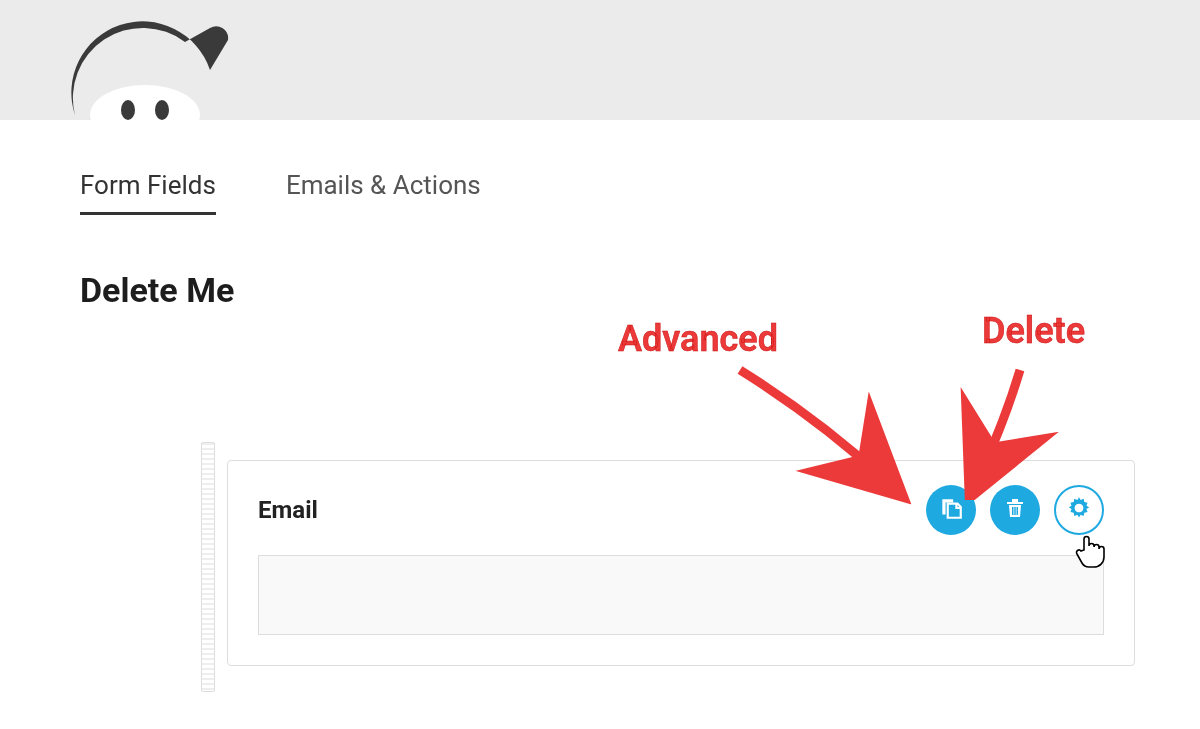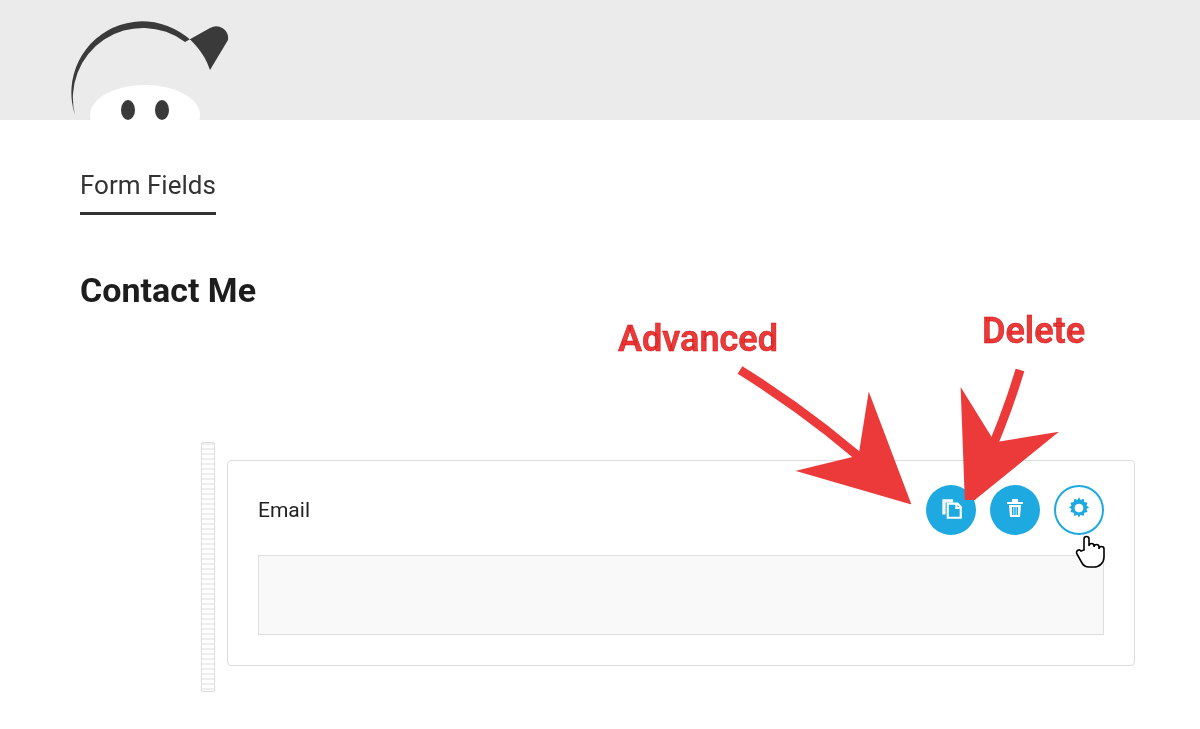--- a/index.html
+++ b/index.html
@@ -68,22 +68,22 @@
       padding: 24px 30px 30px 30px;
       background: #fff;
     }
     .field-header {
       display: flex;
       align-items: center;
       justify-content: space-between;
       margin-bottom: 20px;
     }
     .field-label {
-      font-size: 21px;
-      font-weight: 400;
+      font-size: 24px;
+      font-weight: 700;
       color: #222;
     }
     .field-actions {
       display: flex;
       gap: 14px;
       align-items: center;
     }
     .icon-btn {
       width: 50px;
       height: 50px;
@@ -137,23 +137,24 @@
       <path d="M 15 115 A 70 70 0 0 1 150 70 L 168 40 A 12 12 0 0 0 150 28 L 125 42 A 70 70 0 0 0 15 115 Z" fill="#3a3a3a"></path>
       <ellipse cx="85" cy="115" rx="55" ry="30" fill="#fff"></ellipse>
       <ellipse cx="68" cy="110" rx="7" ry="10" fill="#3a3a3a"></ellipse>
       <ellipse cx="102" cy="110" rx="7" ry="10" fill="#3a3a3a"></ellipse>
     </svg>
   </div>
 </div>
 
 <div class="tabs">
   <div class="tab active">Form Fields</div>
-</div>
-
-<div class="form-title">Contact Me</div>
+  <div class="tab">Emails &amp; Actions</div>
+</div>
+
+<div class="form-title">Delete Me</div>
 
 <div class="field-wrap">
   <div class="drag-handle"></div>
   <div class="field-card">
     <div class="field-header">
       <div class="field-label">Email</div>
       <div class="field-actions">
         <div class="icon-btn filled">
           <span>
             <svg width="26" height="26" viewBox="0 0 24 24" fill="#fff">

